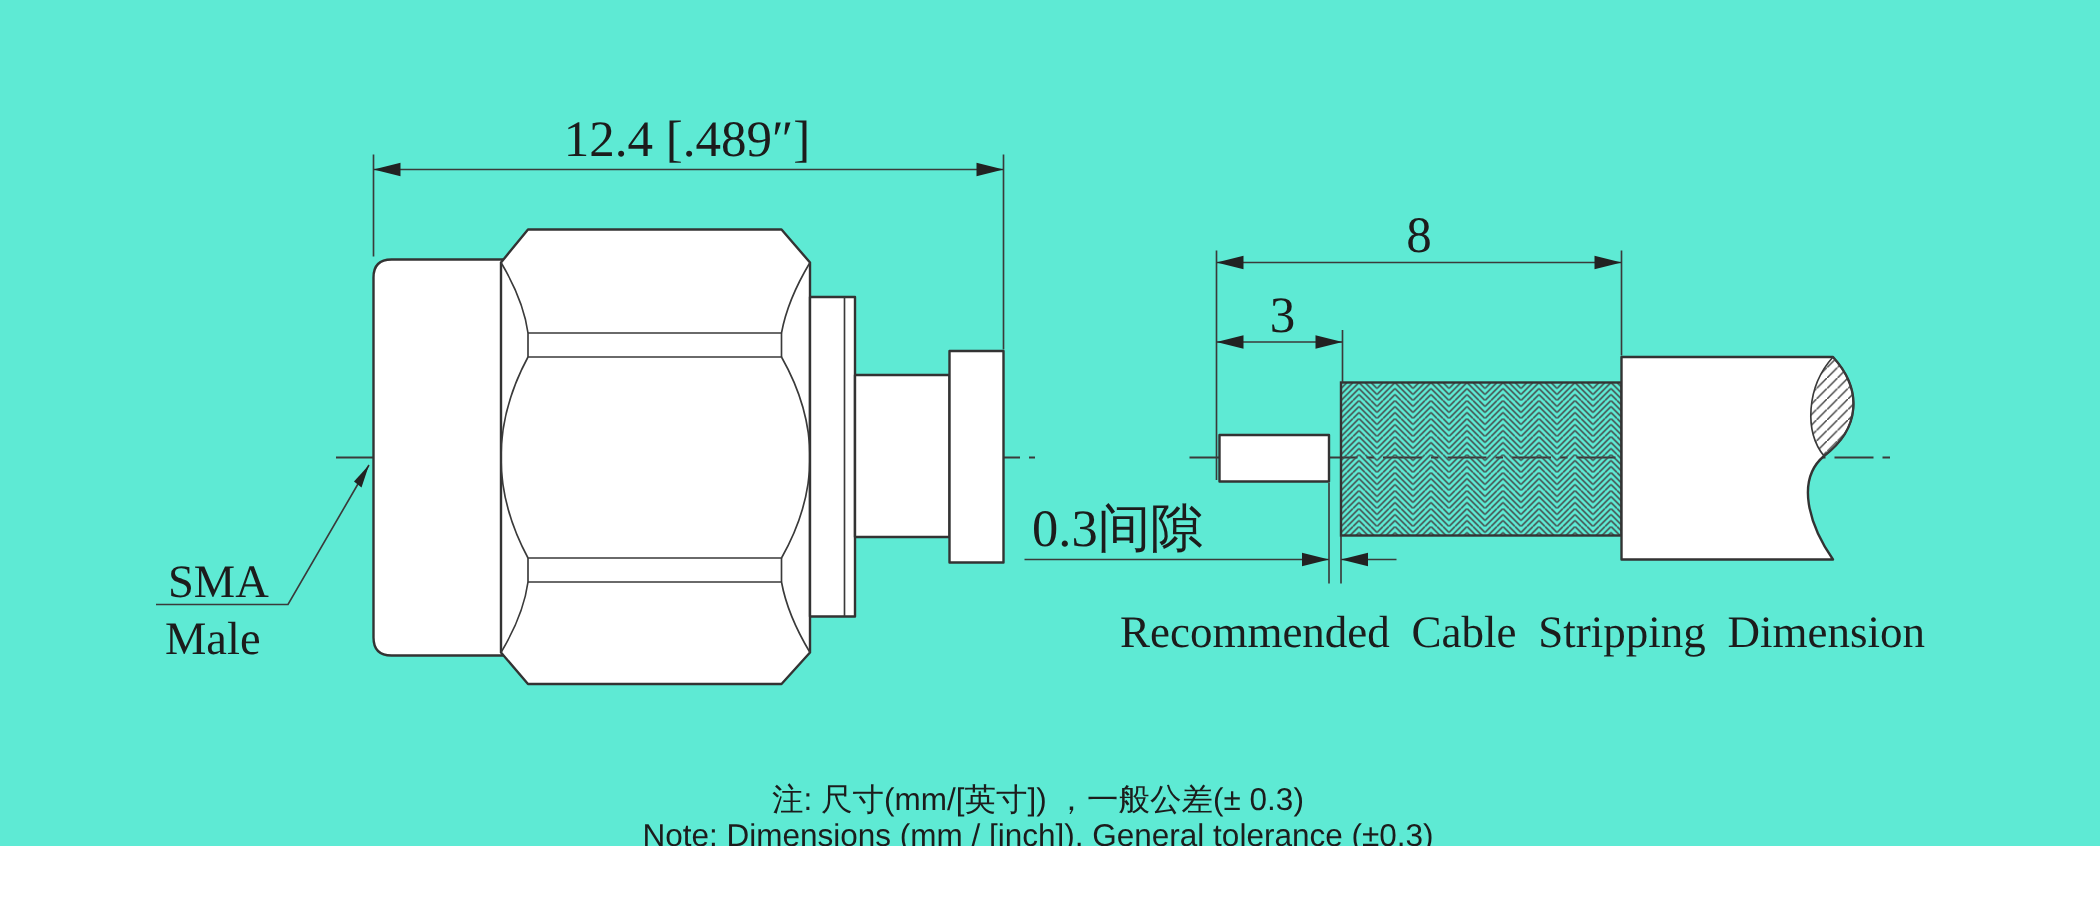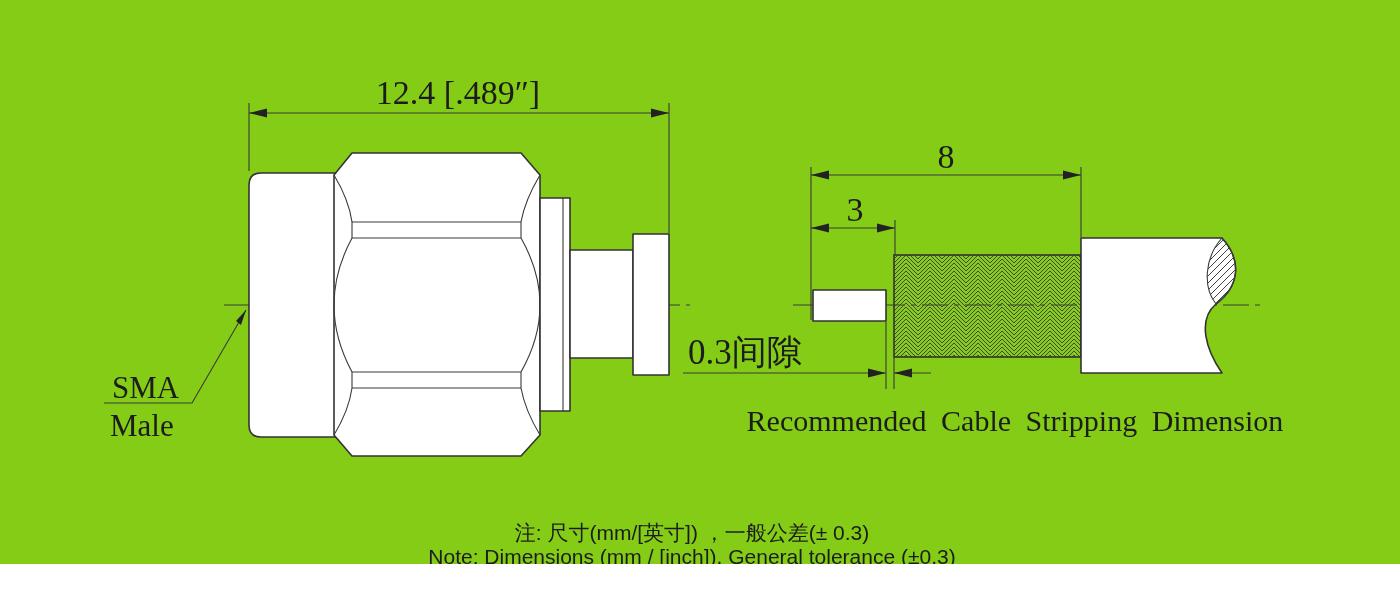--- a/index.html
+++ b/index.html
@@ -1,17 +1,17 @@
 <!DOCTYPE html>
 <html><head>
 <meta charset="utf-8">
 <style>
   html,body{margin:0;padding:0;background:#ffffff;}
   .canvas{
-    position:relative;width:1400px;height:564px;background:#84cc16;overflow:hidden;
+    position:relative;width:1400px;height:564px;background:#5eead4;overflow:hidden;
     font-family:"Liberation Serif","DejaVu Serif",serif;
   }
   svg{position:absolute;left:0;top:0;}
   .outline{fill:#ffffff;stroke:#333333;stroke-width:1.6;stroke-linejoin:round;}
   .thin{fill:none;stroke:#3a3a3a;stroke-width:1.1;}
   .dimline{fill:none;stroke:#3a3a3a;stroke-width:1.1;}
   .centerline{fill:none;stroke:#3a3a3a;stroke-width:1.2;stroke-dasharray:26 6 5 6;}
   .arrow{fill:#222222;stroke:none;}
   .dimtext{font-family:"Liberation Serif","DejaVu Serif",serif;font-size:34px;fill:#1c1c1c;}
   .labeltext{font-family:"Liberation Serif","DejaVu Serif",serif;font-size:31px;fill:#1c1c1c;}

